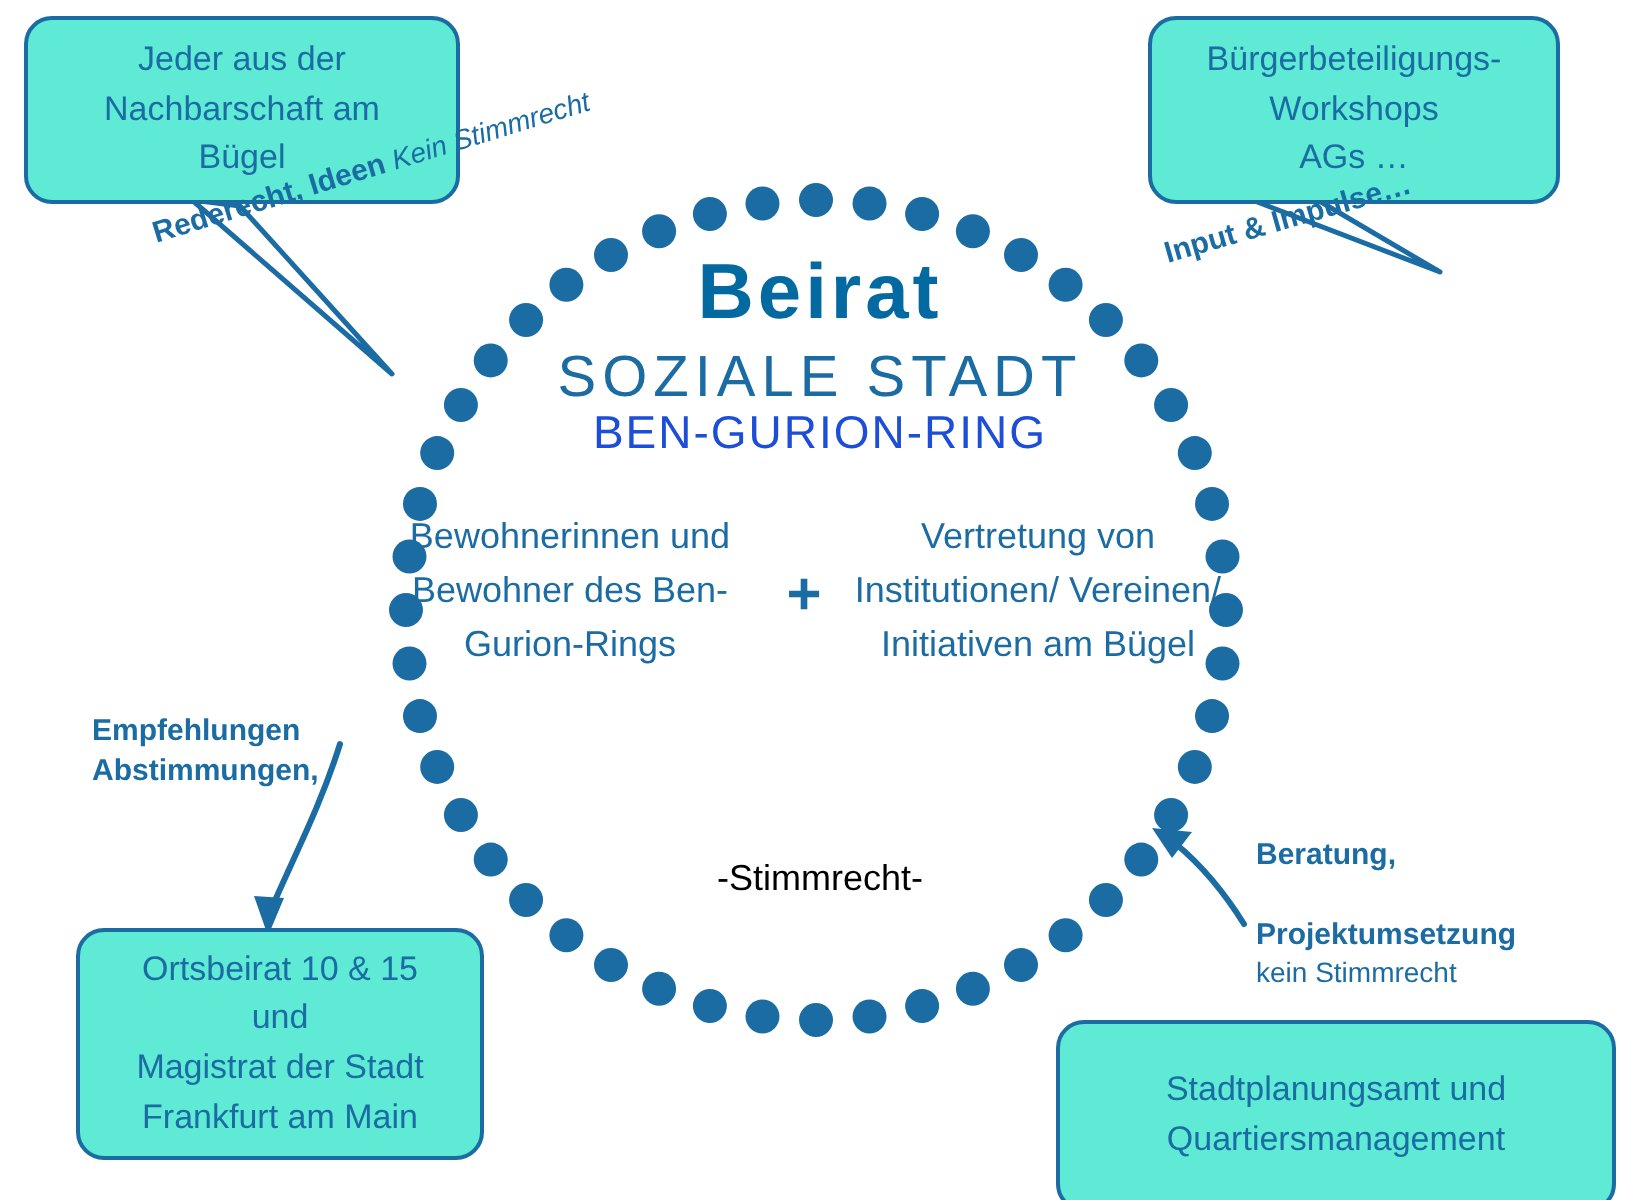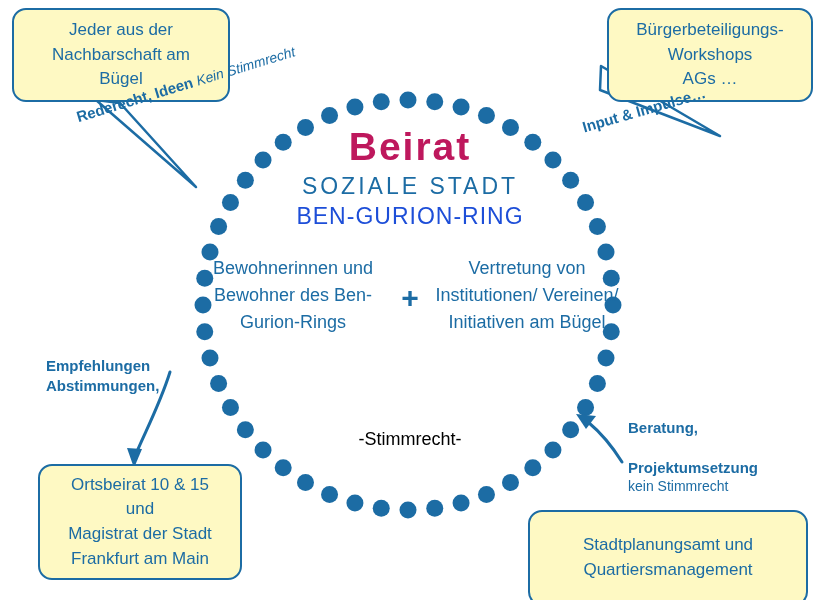--- a/index.html
+++ b/index.html
@@ -17,79 +17,78 @@
     overflow: hidden;
     background: #ffffff;
   }
 
   
   .box {
     position: absolute;
     box-sizing: border-box;
     border: 2.5px solid #1c6ca4;
     border-radius: 14px;
-    background: #fef9c3;
+    background: #5eead4;
     color: #1c6ca4;
     text-align: center;
     display: flex;
     flex-direction: column;
     align-items: center;
     justify-content: center;
     font-size: 17px;
     line-height: 1.45;
     z-index: 5;
   }
   .box .line { display: block; white-space: nowrap; }
 
   #box-nachbarschaft { left: 12px;  top: 8px;   width: 218px; height: 94px; }
-  #box-workshops     { left: 607px; top: 8px;   width: 206px; height: 94px; }
+  #box-workshops     { left: 574px; top: 8px;   width: 206px; height: 94px; }
   #box-ortsbeirat    { left: 38px;  top: 464px; width: 204px; height: 116px; }
   #box-stadtplanung  { left: 528px; top: 482px; width: 280px; height: 96px; margin-top: 28px; }
 
   
   #circle-wrap {
     position: absolute;
     left: 170px;
     top: 95px;
     width: 480px;
     height: 420px;
     z-index: 3;
   }
   #title-main {
     position: absolute;
     left: 0; top: 30px; width: 480px;
     text-align: center;
     font-size: 39px;
     font-weight: bold;
     letter-spacing: 2px;
-    color: #be185d;
+    color: #0369a1;
   }
   #title-sub1 {
     position: absolute;
     left: 0; top: 78px; width: 480px;
     text-align: center;
-    font-size: 23px;
+    font-size: 29px;
     letter-spacing: 3px;
     color: #1c6ca4;
   }
   #title-sub2 {
     position: absolute;
     left: 0; top: 108px; width: 480px;
     text-align: center;
     font-size: 23px;
     letter-spacing: 1px;
     color: #1d4ed8;
   }
   #cols {
     position: absolute;
     left: 20px; top: 160px; width: 440px;
     display: flex;
     flex-direction: row;
     align-items: flex-start;
-    justify-content: center;
     gap: 8px;
     color: #1c6ca4;
   }
   #col-left, #col-right {
     width: 190px;
     text-align: center;
     font-size: 18px;
     line-height: 1.5;
   }
   #plus {

